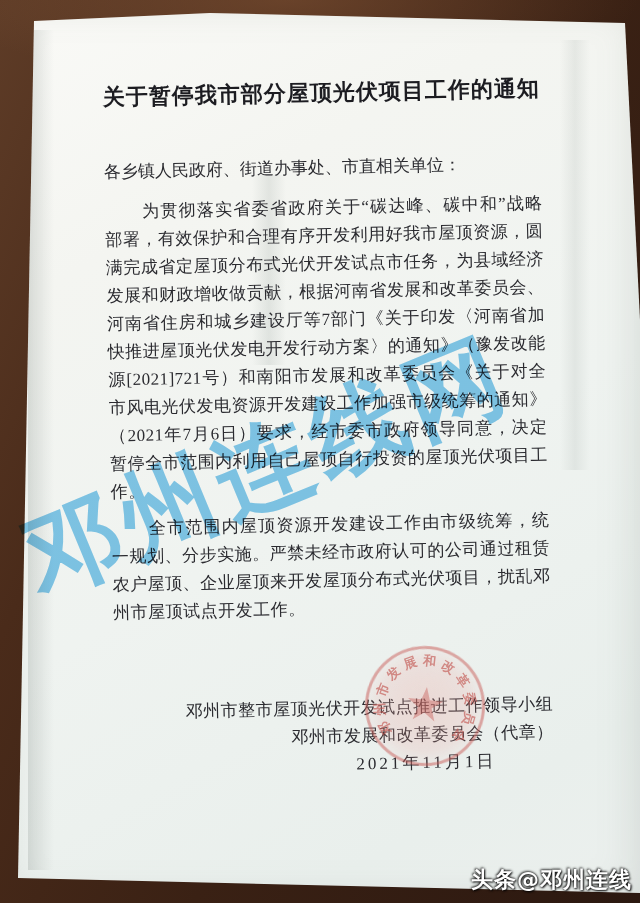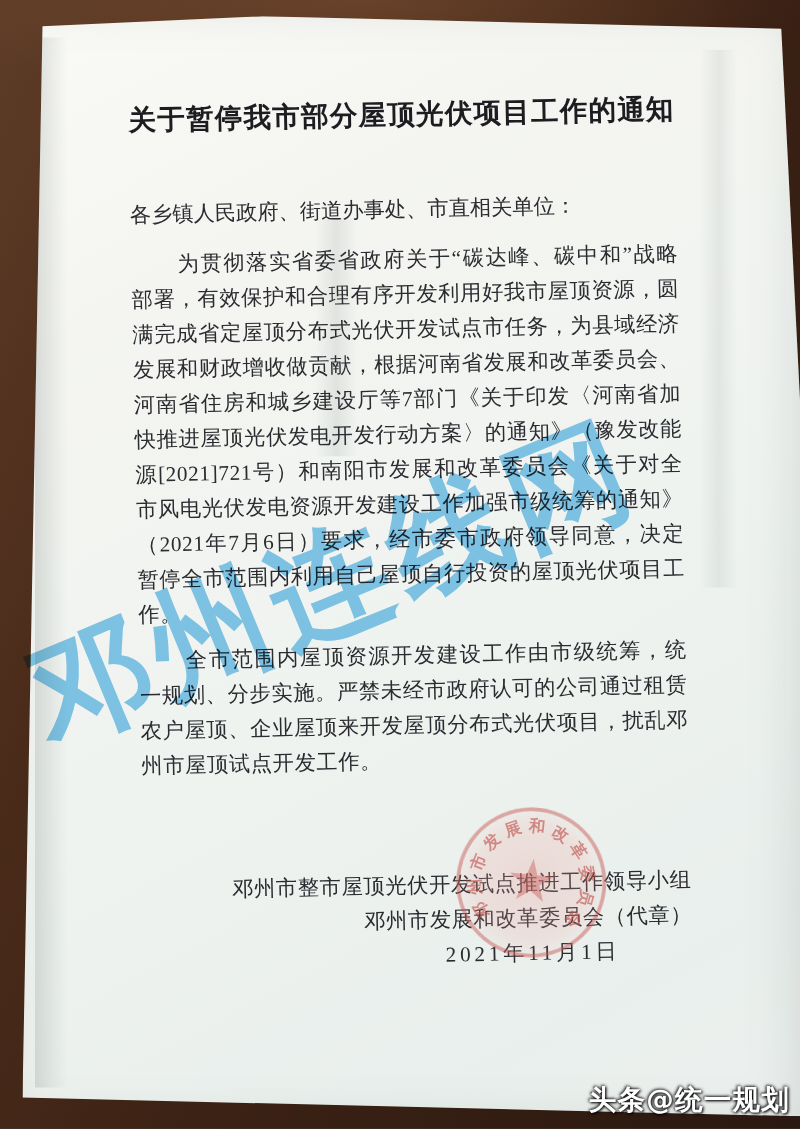--- a/index.html
+++ b/index.html
@@ -129,15 +129,15 @@
           <span style="transform: translate(-50%, -50%) rotate(50deg) translateY(-45px);">革</span>
           <span style="transform: translate(-50%, -50%) rotate(75deg) translateY(-45px);">委</span>
           <span style="transform: translate(-50%, -50%) rotate(100deg) translateY(-45px);">员</span>
           <span style="transform: translate(-50%, -50%) rotate(125deg) translateY(-45px);">会</span>
         </div>
       <div class="seal-star">★</div>
     </div>
   </div>
 
   <div class="wm-diag">邓州连线网</div>
-  <div class="wm-corner">头条@统一规划</div>
+  <div class="wm-corner">头条@邓州连线</div>
 
 </div>
 
 </body></html>

